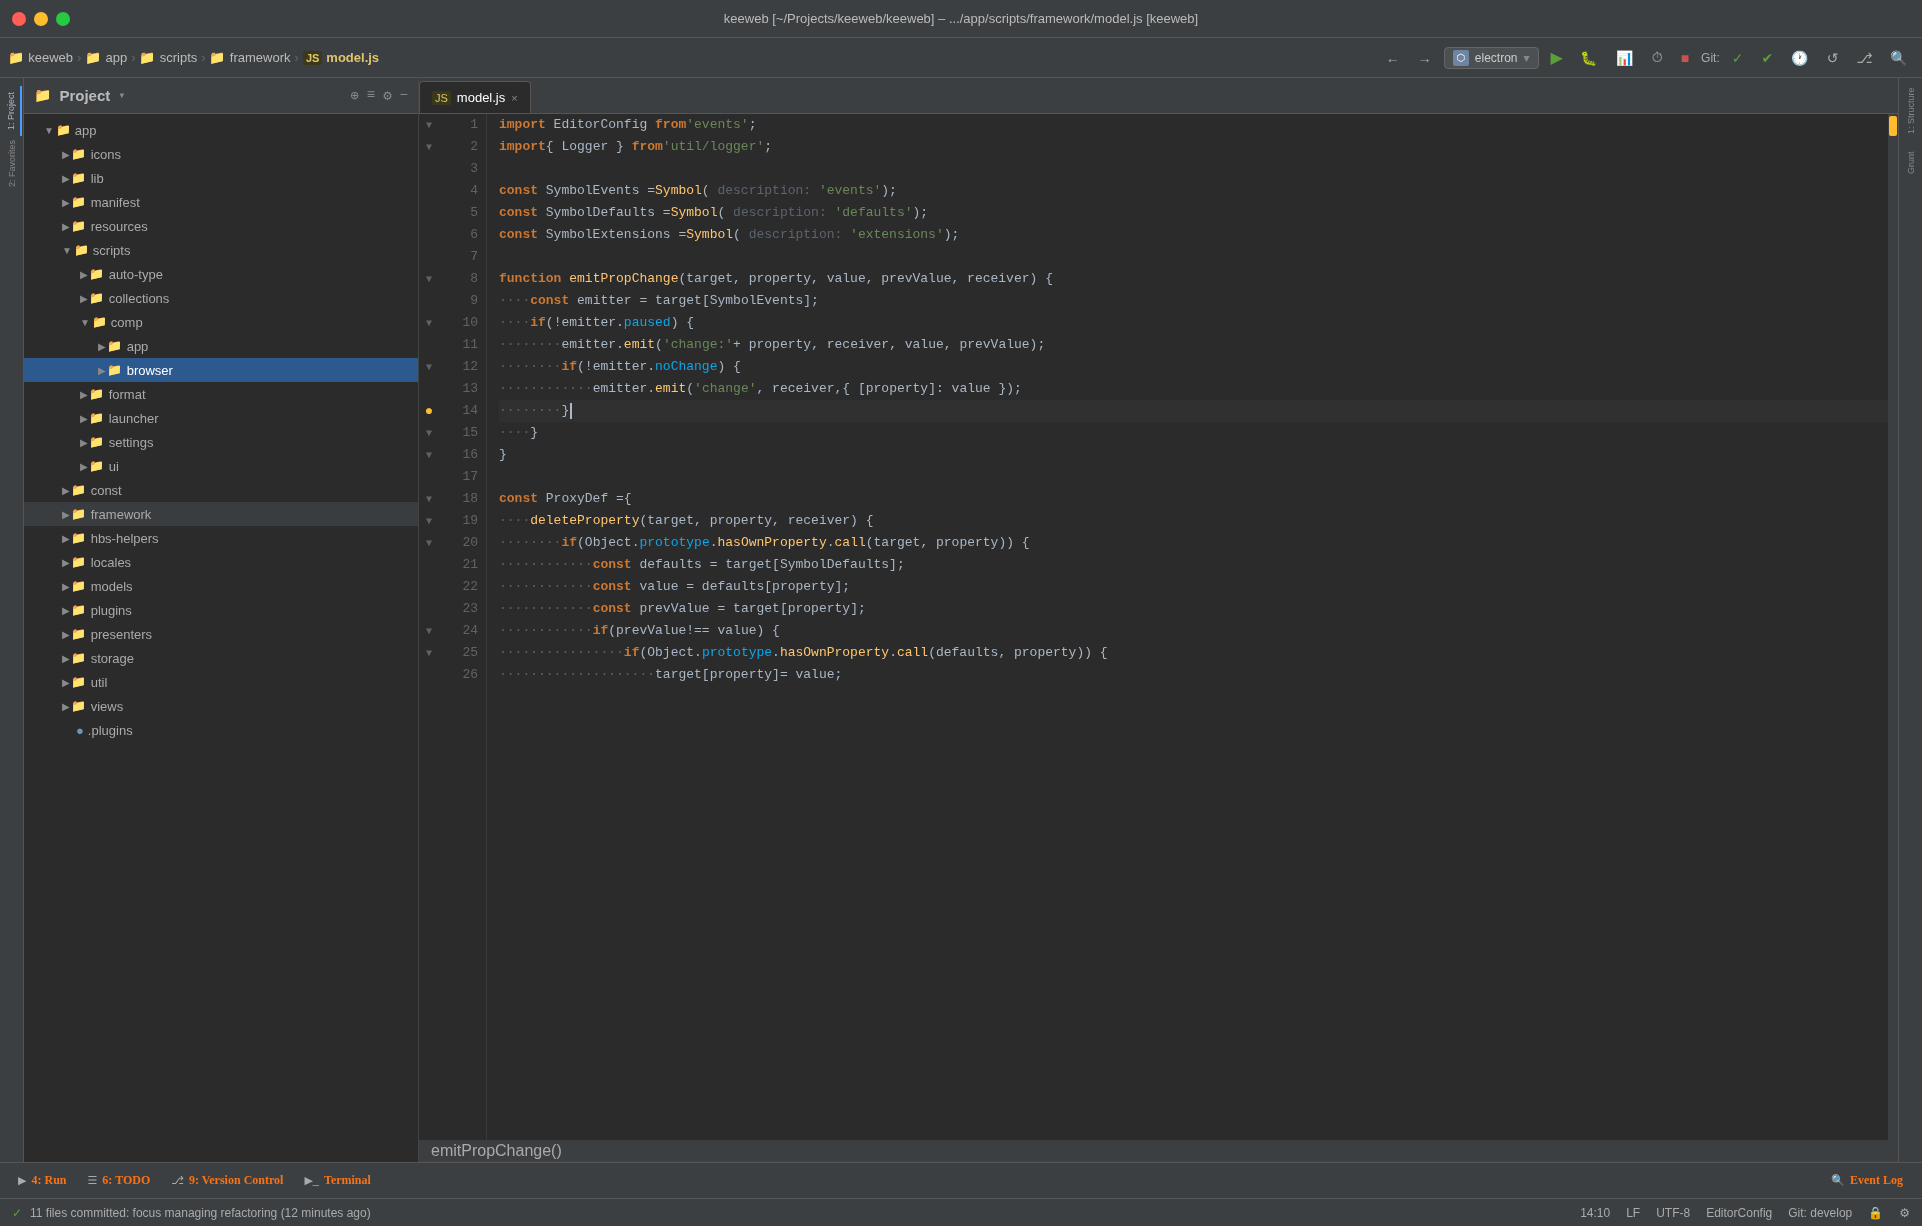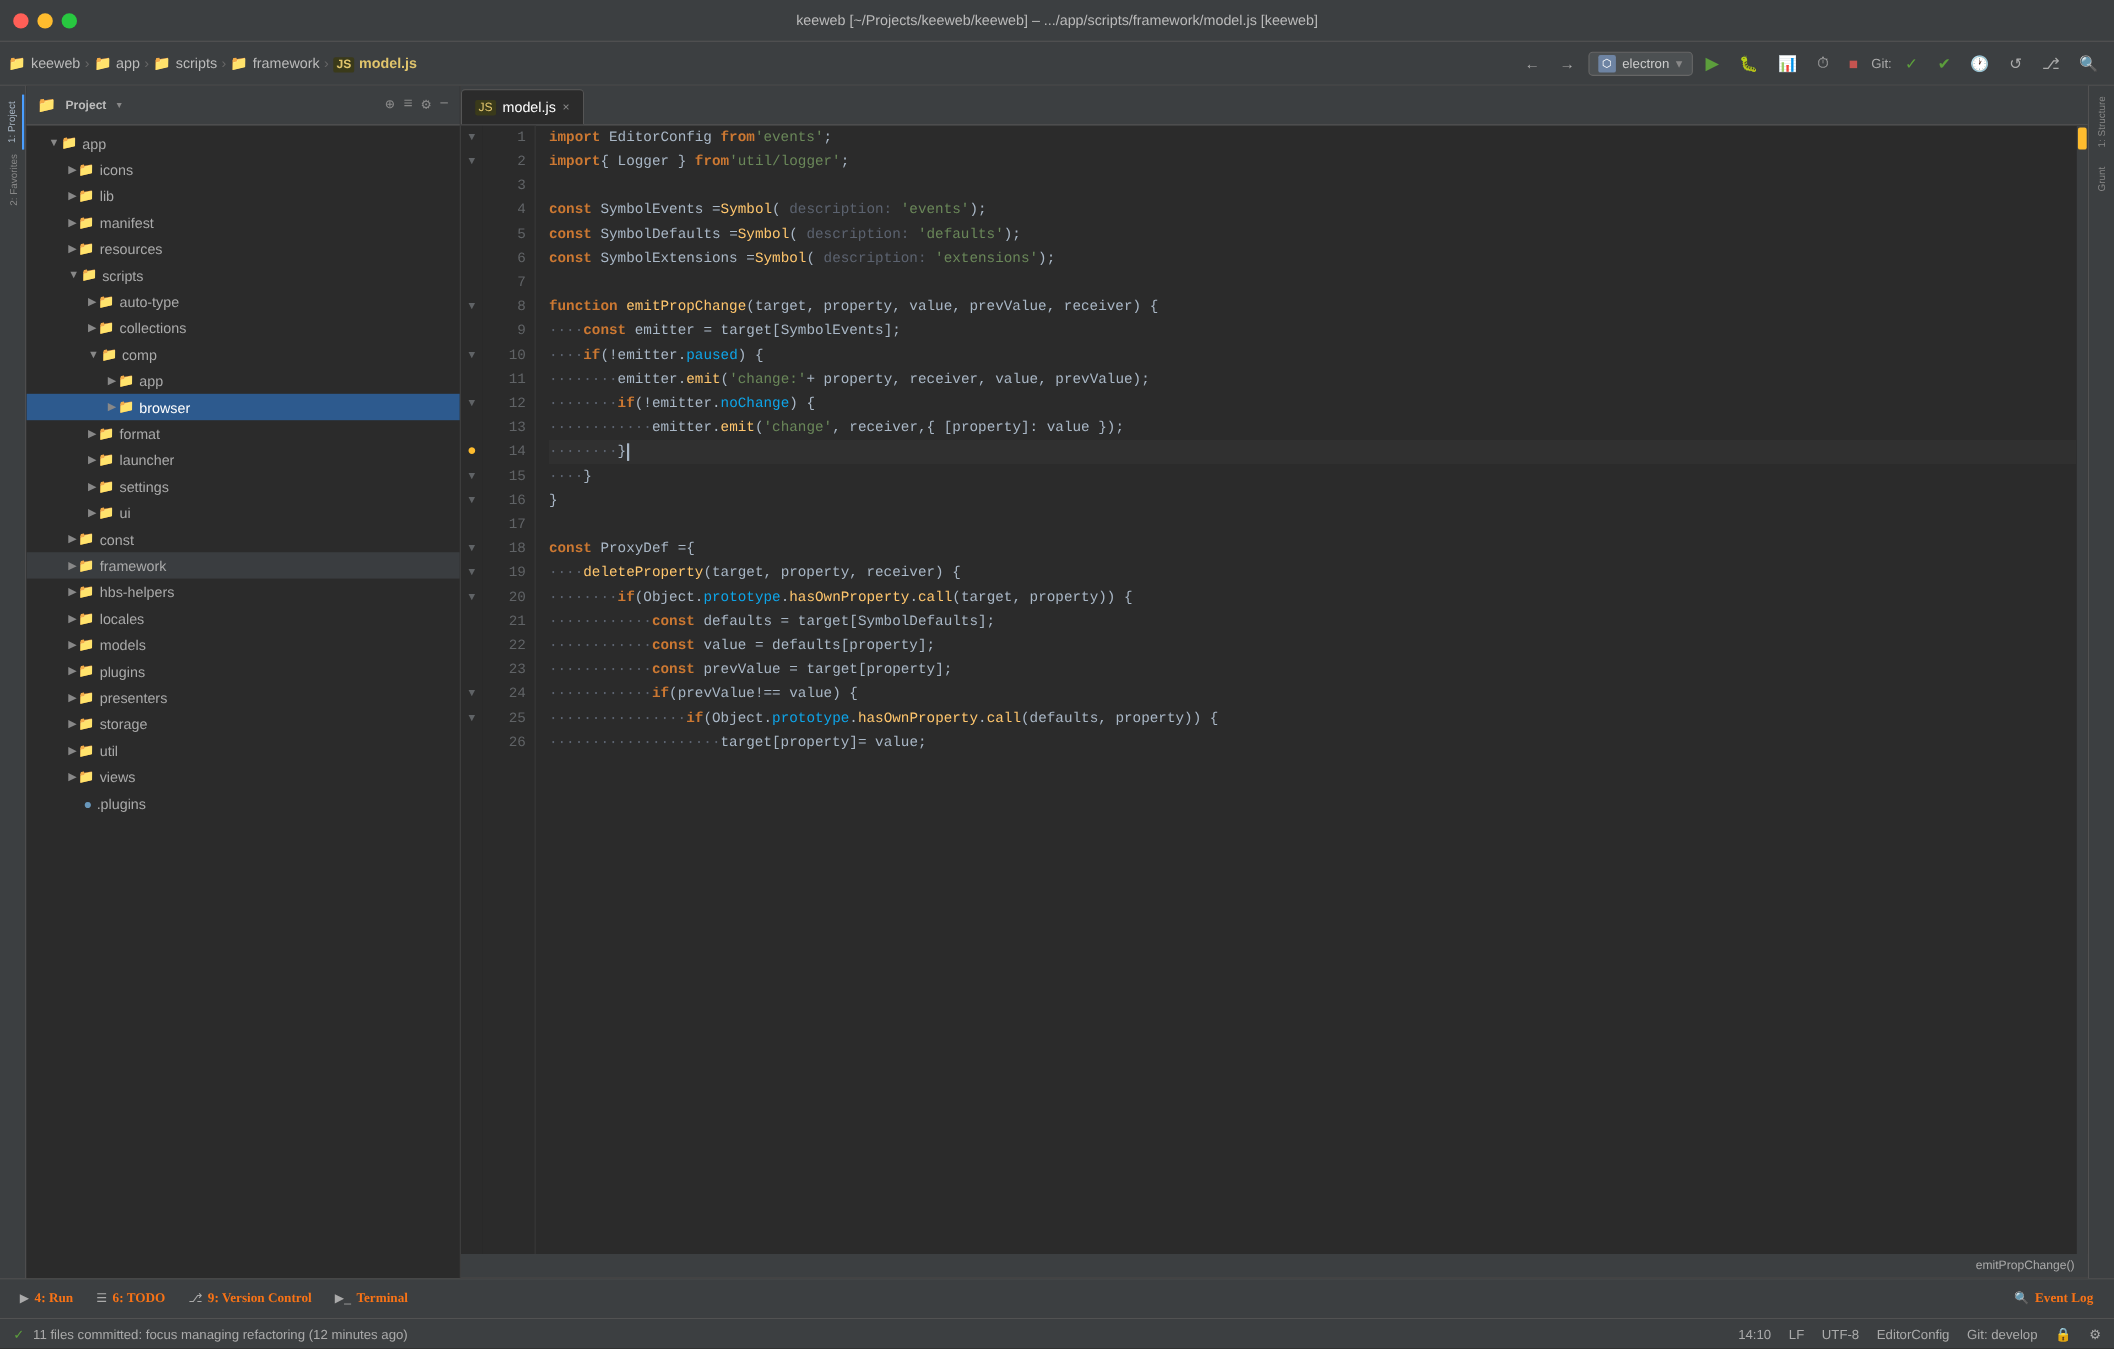--- a/index.html
+++ b/index.html
@@ -145,21 +145,21 @@
       height: 36px;
       display: flex;
       align-items: center;
       padding: 0 10px;
       gap: 8px;
       border-bottom: 1px solid #555;
     }
     .project-header-title {
       color: #bbb;
       font-family: -apple-system, sans-serif;
-      font-size: 11px;
+      font-size: 15px;
       font-weight: bold;
       display: flex;
       align-items: center;
       gap: 4px;
     }
     .project-header-icons {
       margin-left: auto;
       display: flex;
       gap: 8px;
     }
@@ -381,25 +381,24 @@
       transform: rotate(180deg);
       font-family: -apple-system, sans-serif;
     }
 
     .breadcrumb-bar {
       height: 22px;
       background: #3c3f41;
       display: flex;
       align-items: center;
       padding: 0 12px;
-      font-size: 11px;
+      font-size: 16px;
       color: #888;
       border-bottom: 1px solid #444;
       font-family: -apple-system, sans-serif;
-      justify-content: flex-end;
     }
     .breadcrumb-bar span { color: #aaa; }
   </style>
 </head>
 <body>
 
 <div class="title-bar">
   <div class="traffic-lights">
     <div class="traffic-light tl-close"></div>
     <div class="traffic-light tl-min"></div>

